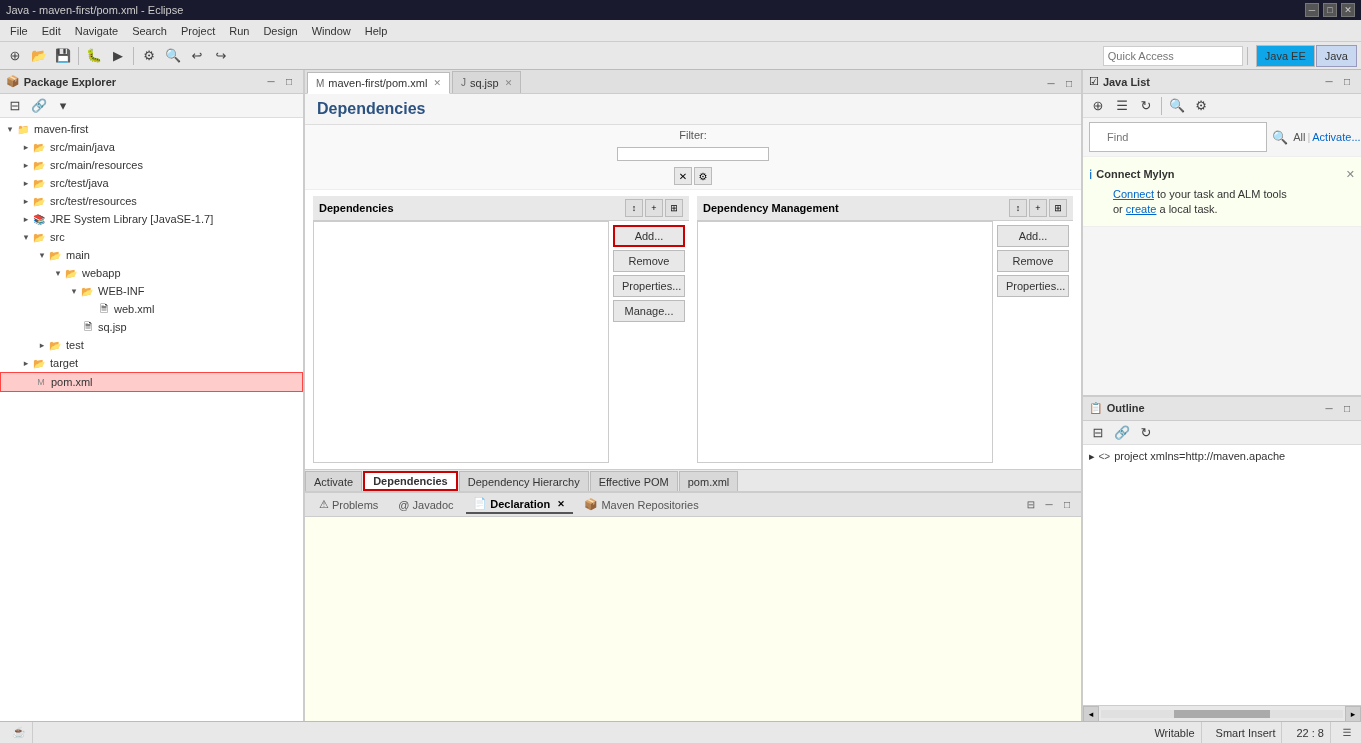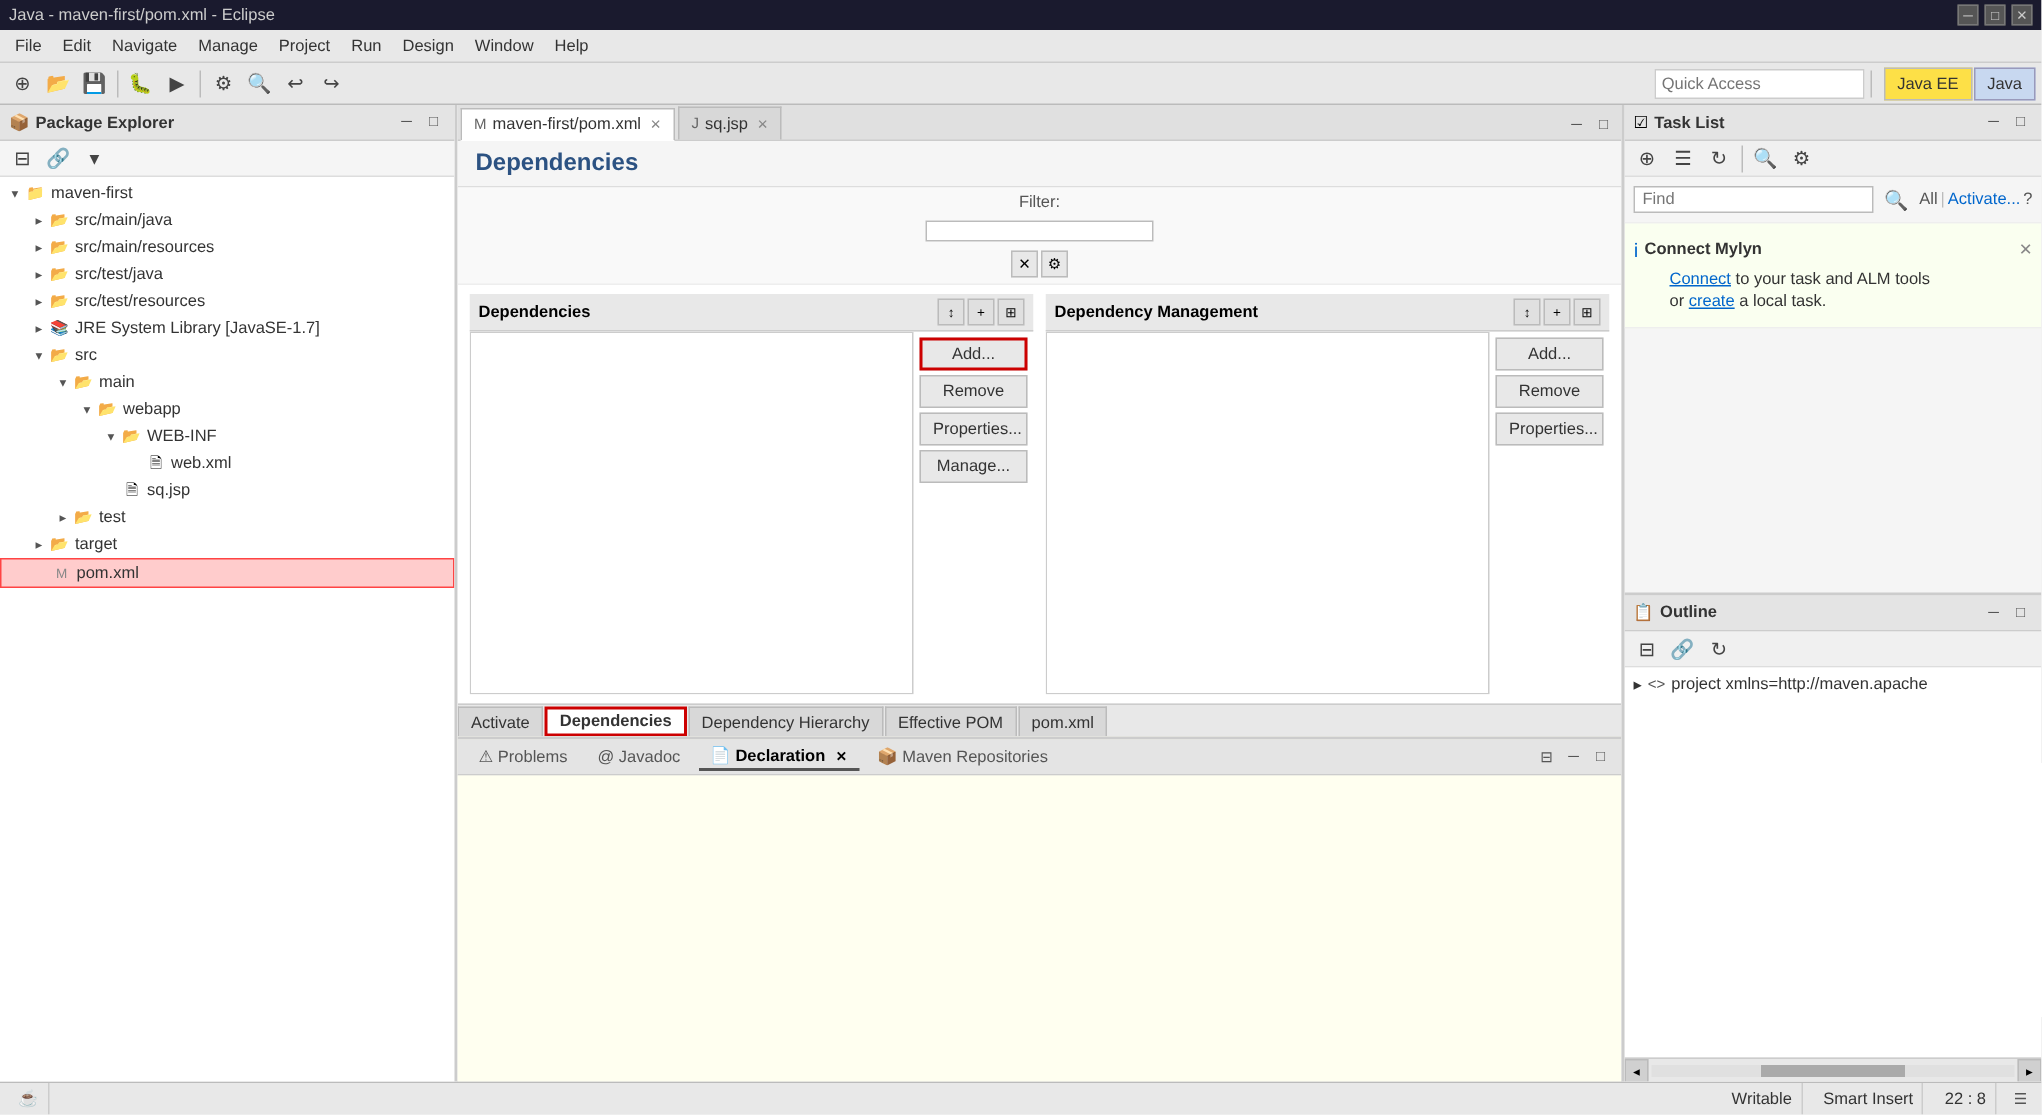--- a/index.html
+++ b/index.html
@@ -61,21 +61,21 @@
       background: white;
       height: 20px;
       width: 140px;
       font-size: 11px;
       padding: 0 4px;
     }
     .perspective-btns { display: flex; gap: 1px; margin-left: 4px; }
     .persp-btn {
       height: 22px; padding: 0 8px;
       border: 1px solid #bbb;
-      background: #fde047;
+      background: #0ea5e9;
       cursor: pointer;
       font-size: 11px;
       color: #333;
     }
     .persp-btn.active { background: #c8d8f0; border-color: #99b; }
 
     
     #main {
       display: flex;
       height: calc(743px - 20px - 22px - 28px - 22px);
@@ -300,22 +300,22 @@
       display: flex; align-items: center; padding: 0 4px; gap: 2px;
       border-bottom: 1px solid #ddd;
     }
     #task-find {
       display: flex; align-items: center; gap: 4px;
       padding: 4px 6px;
       background: #f5f5f5;
       border-bottom: 1px solid #eee;
     }
     .find-input {
-      flex: 1; height: 18px; border: 1px solid #bbb; background: white;
-      font-size: 11px; padding: 0 5px;
+      flex: 1; height: 30px; border: 1px solid #bbb; background: white;
+      font-size: 11px; padding: 0 17px;
     }
     .find-btns { display: flex; gap: 2px; font-size: 11px; color: #555; }
     #connect-mylyn {
       padding: 8px 6px; background: #fafff0;
       border-bottom: 1px solid #eee;
       font-size: 11px;
     }
     .mylyn-header { display: flex; align-items: center; gap: 4px; margin-bottom: 4px; }
     .mylyn-icon { color: #0066cc; font-size: 13px; }
     .mylyn-title { font-weight: bold; color: #333; }
@@ -391,21 +391,21 @@
     <div class="ctrl-btn">─</div>
     <div class="ctrl-btn">□</div>
     <div class="ctrl-btn">✕</div>
   </div>
 </div>
 
 <div id="menubar">
   <span class="menu-item">File</span>
   <span class="menu-item">Edit</span>
   <span class="menu-item">Navigate</span>
-  <span class="menu-item">Manage</span>
+  <span class="menu-item">Search</span>
   <span class="menu-item">Project</span>
   <span class="menu-item">Run</span>
   <span class="menu-item">Design</span>
   <span class="menu-item">Window</span>
   <span class="menu-item">Help</span>
 </div>
 
 <div id="toolbar">
   <button class="toolbar-btn">⊕</button>
   <button class="toolbar-btn">📂</button>
@@ -679,21 +679,21 @@
     </div>
 
   </div>
 
   <div id="right-panel">
 
     <div id="task-panel">
       <div class="panel-header">
         <div class="panel-title-area">
           <span>☑</span>
-          <span class="panel-title">Task List</span>
+          <span class="panel-title">Java List</span>
         </div>
         <div class="panel-header-btns">
           <button class="panel-btn">─</button>
           <button class="panel-btn">□</button>
         </div>
       </div>
       <div class="right-toolbar">
         <button class="toolbar-btn">⊕</button>
         <button class="toolbar-btn">☰</button>
         <button class="toolbar-btn">↻</button>

